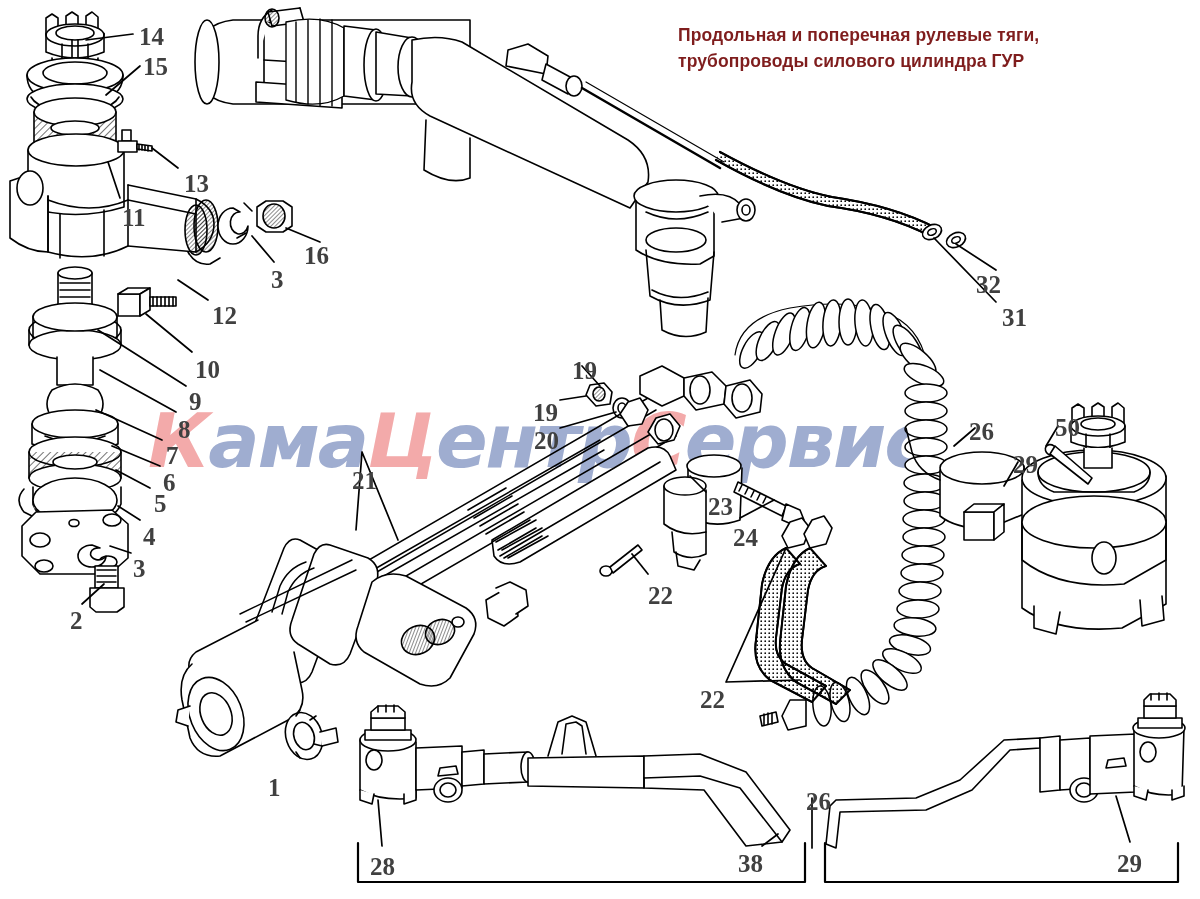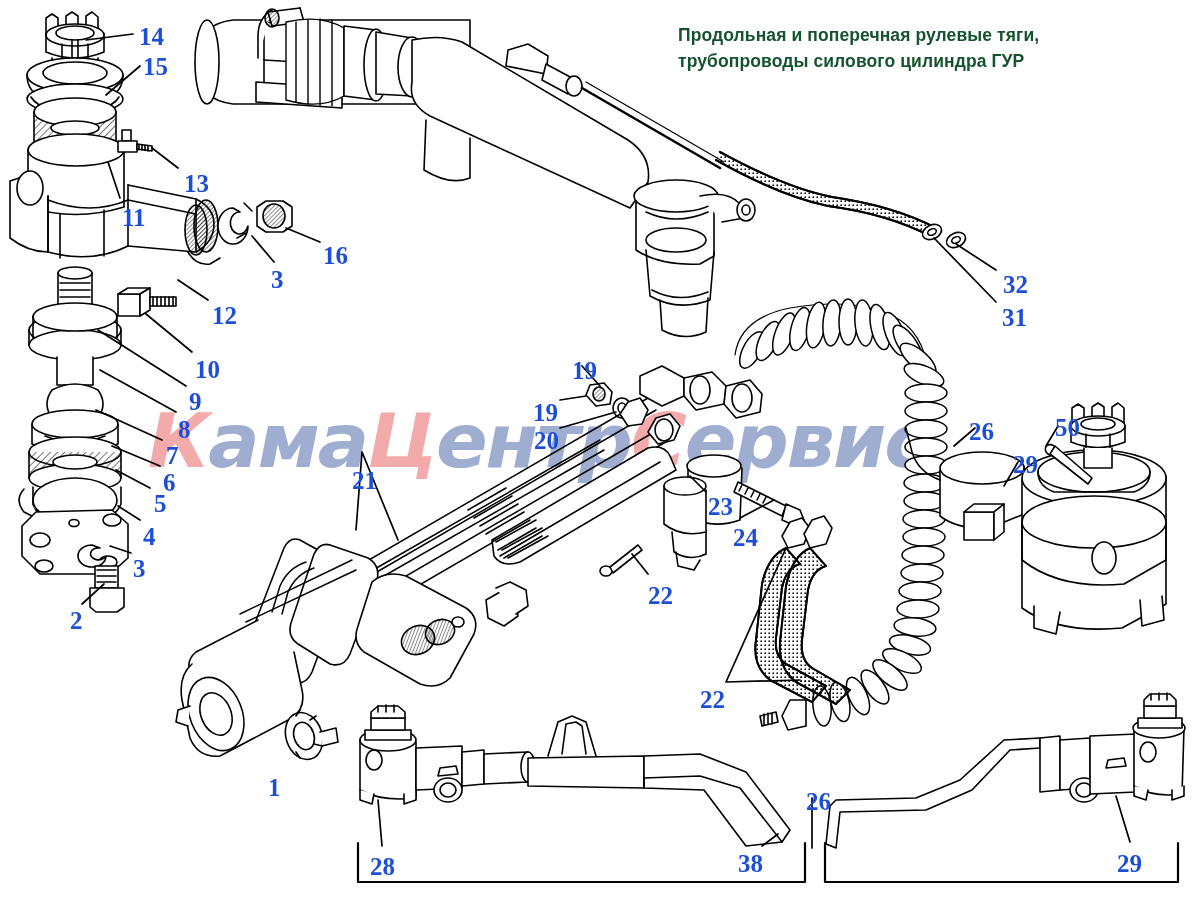--- a/index.html
+++ b/index.html
@@ -8,21 +8,21 @@
 
   
   .title{
     position:absolute;
     left:678px; top:22px;
     width:420px;
     font-family:"Liberation Sans",sans-serif;
     font-weight:bold;
     font-size:17.5px;
     line-height:26px;
-    color:#14532d;
+    color:#7f1d1d;
     letter-spacing:0.1px;
     white-space:pre-line;
   }
 
   
   .wm{
     position:absolute;
     left:148px; top:404px;
     font-family:"DejaVu Sans",sans-serif;
     font-weight:bold;
@@ -44,21 +44,21 @@
   
   svg.art{position:absolute;left:0;top:0;width:1200px;height:899px;z-index:10;}
 
   
   .num{
     position:absolute;
     font-family:"Liberation Serif","DejaVu Serif",serif;
     font-weight:bold;
     font-size:25px;
     line-height:25px;
-    color:#1d4ed8;
+    color:#404040;
     z-index:20;
     white-space:nowrap;
   }
 </style>
 </head>
 <body>
 
 <div id="root">
 
   <div class="title">Продольная и поперечная рулевые тяги,
@@ -519,21 +519,21 @@
         <path d="M825,843 L825,882 L1178,882 L1178,843"></path>
       </g>
 
     </g>
   </svg>
 
   <div class="num" style="left:139px;top:24px">14</div>
   <div class="num" style="left:143px;top:54px">15</div>
   <div class="num" style="left:184px;top:171px">13</div>
   <div class="num" style="left:122px;top:205px">11</div>
-  <div class="num" style="left:323px;top:243px">16</div>
+  <div class="num" style="left:304px;top:243px">16</div>
   <div class="num" style="left:271px;top:267px">3</div>
   <div class="num" style="left:212px;top:303px">12</div>
   <div class="num" style="left:195px;top:357px">10</div>
   <div class="num" style="left:189px;top:389px">9</div>
   <div class="num" style="left:178px;top:417px">8</div>
   <div class="num" style="left:166px;top:443px">7</div>
   <div class="num" style="left:163px;top:470px">6</div>
   <div class="num" style="left:154px;top:491px">5</div>
   <div class="num" style="left:143px;top:524px">4</div>
   <div class="num" style="left:133px;top:556px">3</div>
@@ -545,20 +545,20 @@
   <div class="num" style="left:534px;top:428px">20</div>
   <div class="num" style="left:352px;top:468px">21</div>
   <div class="num" style="left:648px;top:583px">22</div>
   <div class="num" style="left:708px;top:494px">23</div>
   <div class="num" style="left:733px;top:525px">24</div>
   <div class="num" style="left:700px;top:687px">22</div>
   <div class="num" style="left:969px;top:419px">26</div>
   <div class="num" style="left:1013px;top:452px">29</div>
   <div class="num" style="left:1055px;top:415px">50</div>
   <div class="num" style="left:1002px;top:305px">31</div>
-  <div class="num" style="left:1003px;top:272px">32</div>
+  <div class="num" style="left:976px;top:272px">32</div>
 
   <div class="num" style="left:806px;top:789px">26</div>
   <div class="num" style="left:738px;top:851px">38</div>
   <div class="num" style="left:370px;top:854px">28</div>
   <div class="num" style="left:1117px;top:851px">29</div>
 
 </div>
 
 </body></html>

